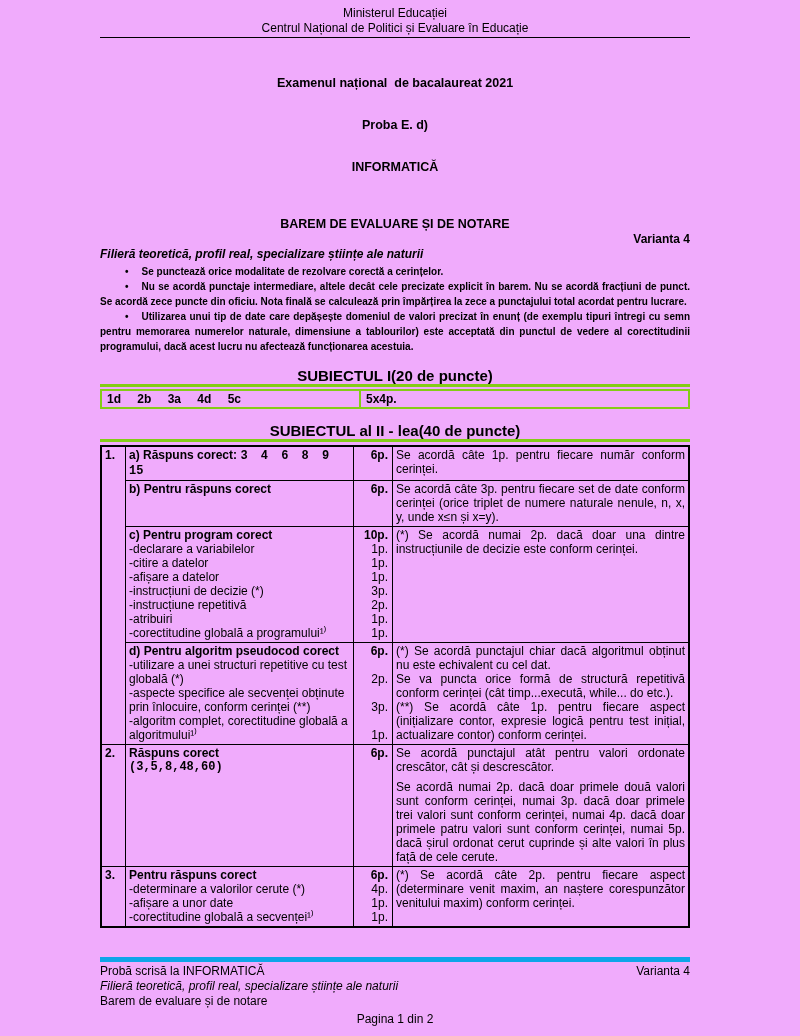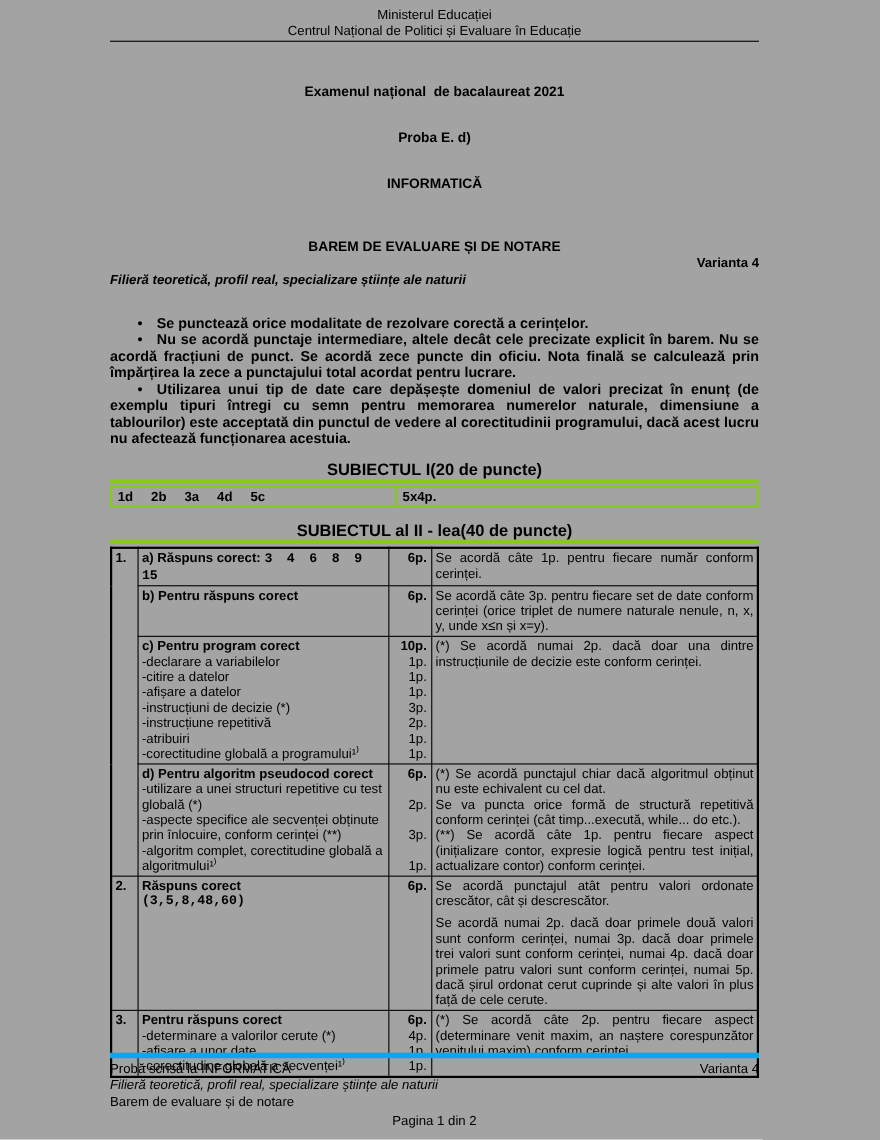--- a/index.html
+++ b/index.html
@@ -1,32 +1,32 @@
 <!DOCTYPE html>
 <html><head>
 <meta charset="utf-8">
 <style>
   html,body { margin:0; padding:0; background:#e8e8e8; }
   .page {
-    position:relative; width:800px; height:1036px; background:#a3a3a3;
+    position:relative; width:800px; height:1036px; background:#f0abfc;
     font-family:"Liberation Sans", sans-serif; color:#000; font-size:12px;
     overflow:hidden; margin:0 auto;
   }
   .content { position:absolute; left:100px; top:6px; width:590px; }
   .center { text-align:center; }
   .b { font-weight:bold; }
   .i { font-style:italic; }
   .hdr-small { font-size:12px; line-height:15px; }
   .hdr-rule { border-bottom:1px solid #000; padding-bottom:1px; }
   .title-block { margin-top:10px; font-size:12.5px; line-height:14px; font-weight:bold; white-space:pre-wrap; }
   .barem-block { margin-top:15px; font-size:12.5px; line-height:14px; font-weight:bold; }
   .variant-line { text-align:right; font-weight:bold; margin-top:1px; }
   .profile-line { font-weight:bold; font-style:italic; font-size:12px; margin-top:1px; }
 
-  .notes { margin-top:25px; font-weight:bold; font-size:13px; line-height:15px; }
+  .notes { margin-top:3px; font-weight:bold; font-size:10px; line-height:15px; }
   .note { text-align:justify; }
   .note-bullet { margin-left:25px; margin-right:13px; }
 
   .sect { display:flex; justify-content:center; font-weight:bold;
           border-bottom:3px solid #84cc16; margin-top:13px; padding-bottom:0px; font-size:15px; }
 
   table { border-collapse:collapse; width:590px; table-layout:fixed; }
   .t1 { margin-top:2px; border:2px solid #000; }
   .t1 td { border:2px solid #84cc16; font-weight:bold; padding:1px 5px; font-size:12px; }
   .t1 .ans { width:247px; word-spacing:13px; }

